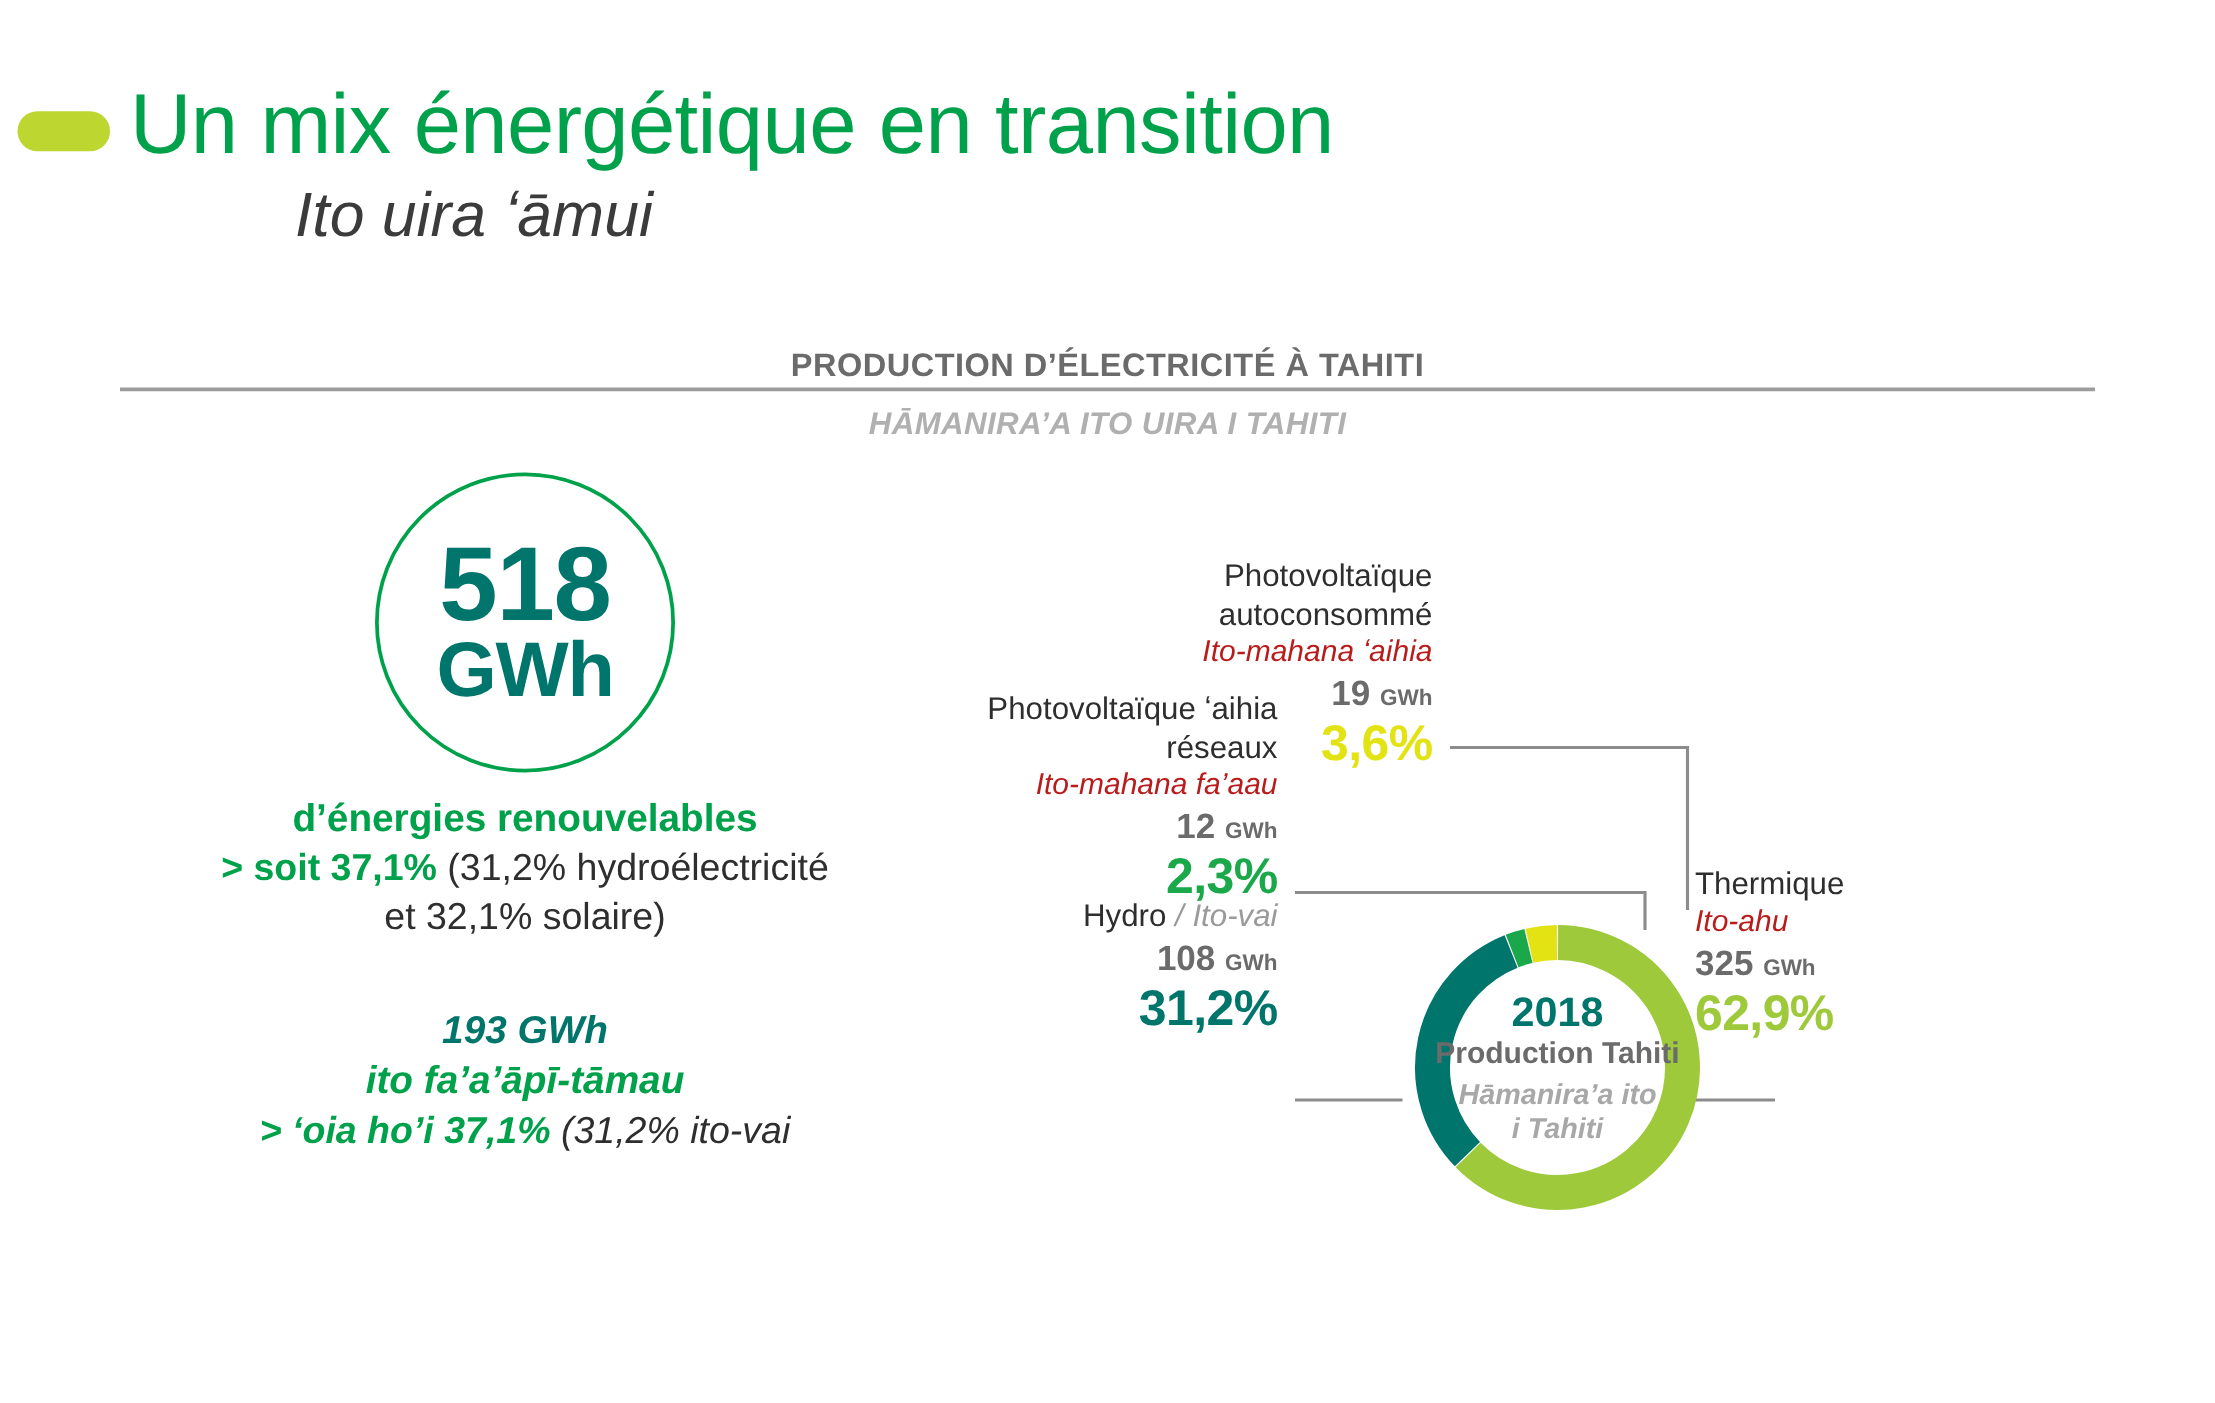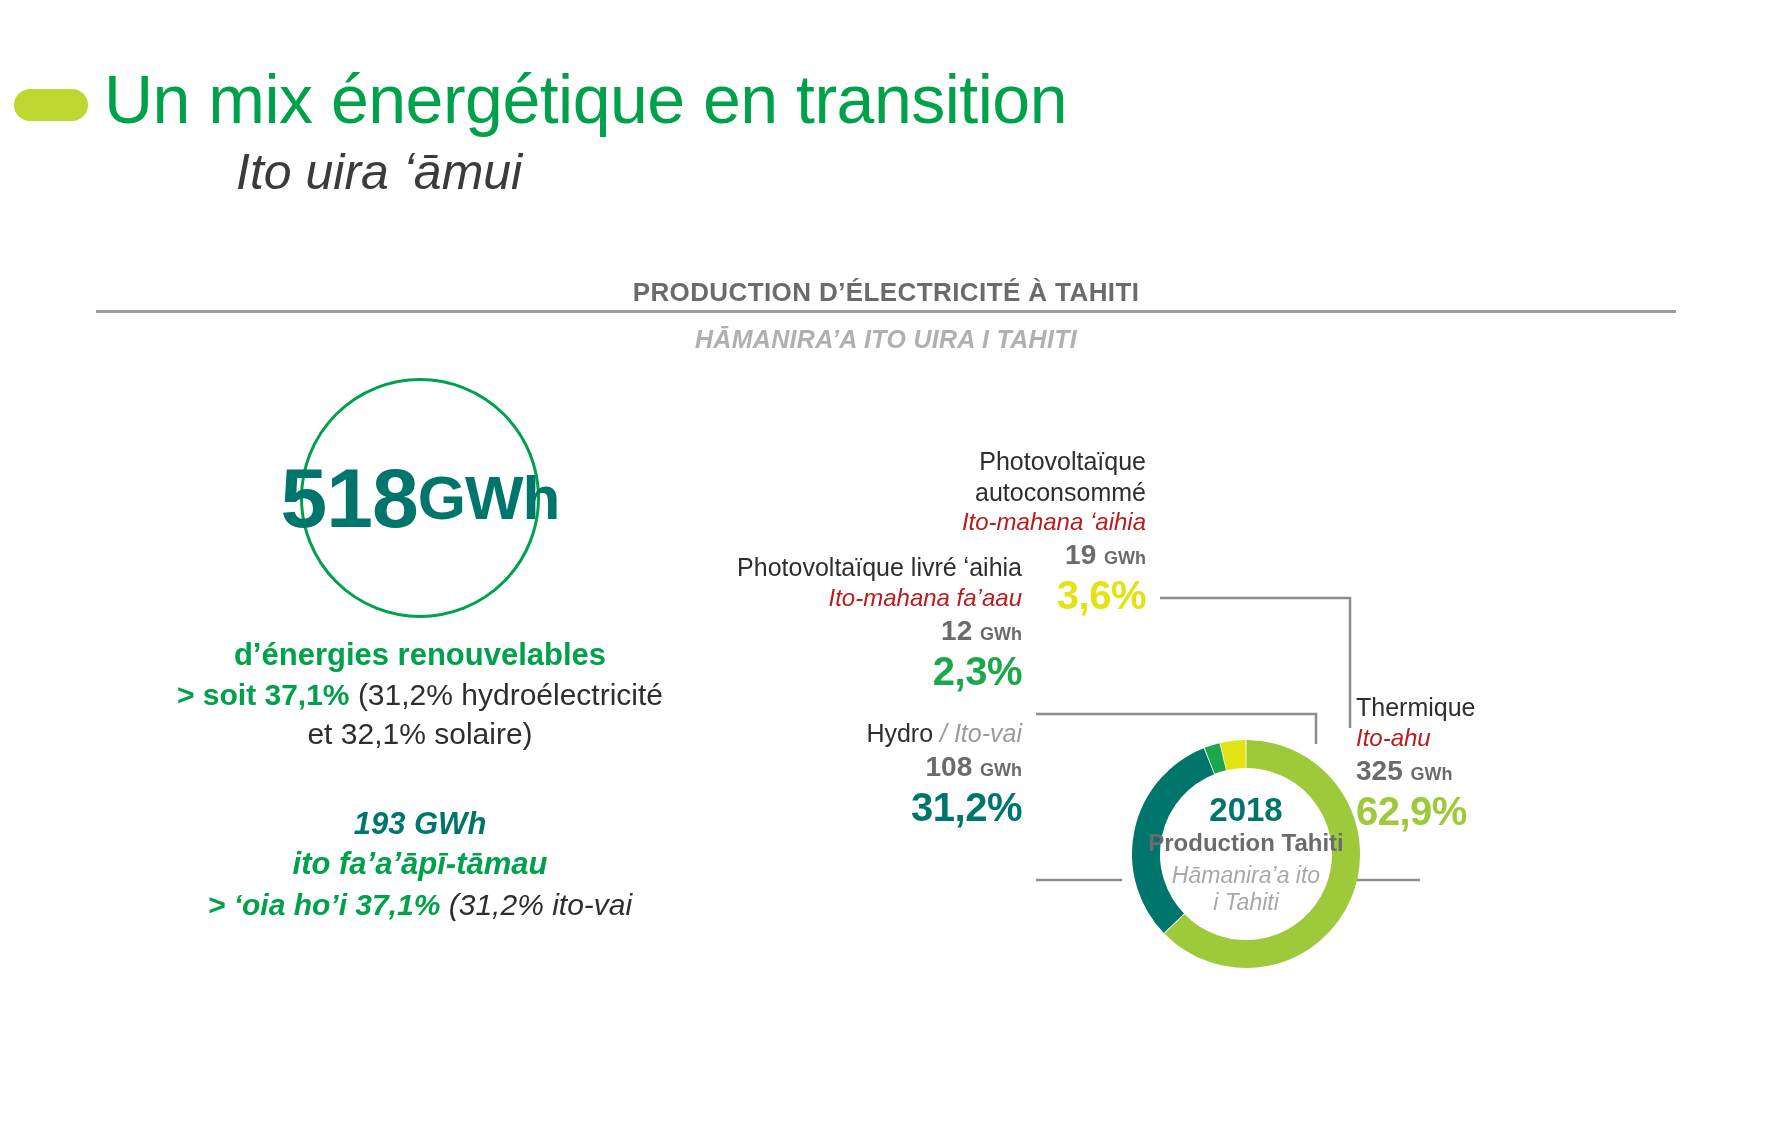--- a/index.html
+++ b/index.html
@@ -55,21 +55,21 @@
     letter-spacing:0.3px;
     color:#b0b0b0;
   }
 
   
   #total-circle{
     position:absolute;left:300px;top:378px;
     width:240px;height:240px;border-radius:50%;
     border:3px solid #00a14b;
     box-sizing:border-box;
-    display:flex;
+    display:flex;flex-direction:column;
     align-items:center;justify-content:center;
   }
   #total-value{
     font-size:84px;font-weight:700;color:#00756b;
     line-height:0.94;letter-spacing:-1px;
   }
   #total-unit{
     font-size:62px;font-weight:700;color:#00756b;
     line-height:1.0;letter-spacing:-1px;
   }
@@ -93,21 +93,21 @@
 
   
   #donut-wrap{position:absolute;left:1118px;top:726px;width:256px;height:256px;}
   #donut-center{
     position:absolute;left:0;top:0;width:256px;height:256px;
     display:flex;flex-direction:column;align-items:center;justify-content:center;
     text-align:center;
   }
   #donut-year{font-size:33px;font-weight:700;color:#00756b;line-height:1.12;}
   #donut-ctr-fr{font-size:24px;font-weight:700;color:#6b6b6b;line-height:1.2;}
-  #donut-ctr-ta{font-size:23px;font-weight:400;font-style:italic;color:#a8a8a8;line-height:1.18;margin-top:4px;}
+  #donut-ctr-ta{font-size:23px;font-weight:700;font-style:italic;color:#a8a8a8;line-height:1.18;margin-top:4px;}
 
   
   .callout{position:absolute;}
   .c-name{font-size:25px;color:#2e2e2e;line-height:1.22;}
   .c-name .ta{font-style:italic;color:#9a9a9a;}
   .c-ta{font-size:24px;font-style:italic;color:#b91c1c;line-height:1.25;}
   .c-gwh{font-size:28px;font-weight:700;color:#6b6b6b;line-height:1.3;}
   .c-gwh .u{font-size:18px;font-weight:700;}
   .c-pct{font-size:40px;font-weight:700;line-height:1.12;letter-spacing:-0.5px;}
 
@@ -181,21 +181,21 @@
   </div>
 
   <div class="callout" id="callout-pv-auto">
     <div class="c-name">Photovoltaïque autoconsommé</div>
     <div class="c-ta">Ito-mahana ʻaihia</div>
     <div class="c-gwh"><span>19</span> <span class="u">GWh</span></div>
     <div class="c-pct" style="color:#e3e314">3,6%</div>
   </div>
 
   <div class="callout" id="callout-pv-res">
-    <div class="c-name">Photovoltaïque livré ʻaihia</div>
+    <div class="c-name">Photovoltaïque ʻaihia réseaux</div>
     <div class="c-ta">Ito-mahana fa’aau</div>
     <div class="c-gwh"><span>12</span> <span class="u">GWh</span></div>
     <div class="c-pct" style="color:#1aa84a">2,3%</div>
   </div>
 
   <div class="callout" id="callout-hydro">
     <div class="c-name"><span>Hydro</span><span class="ta"> / </span><span class="ta">Ito-vai</span></div>
     <div class="c-gwh"><span>108</span> <span class="u">GWh</span></div>
     <div class="c-pct" style="color:#00756b">31,2%</div>
   </div>

